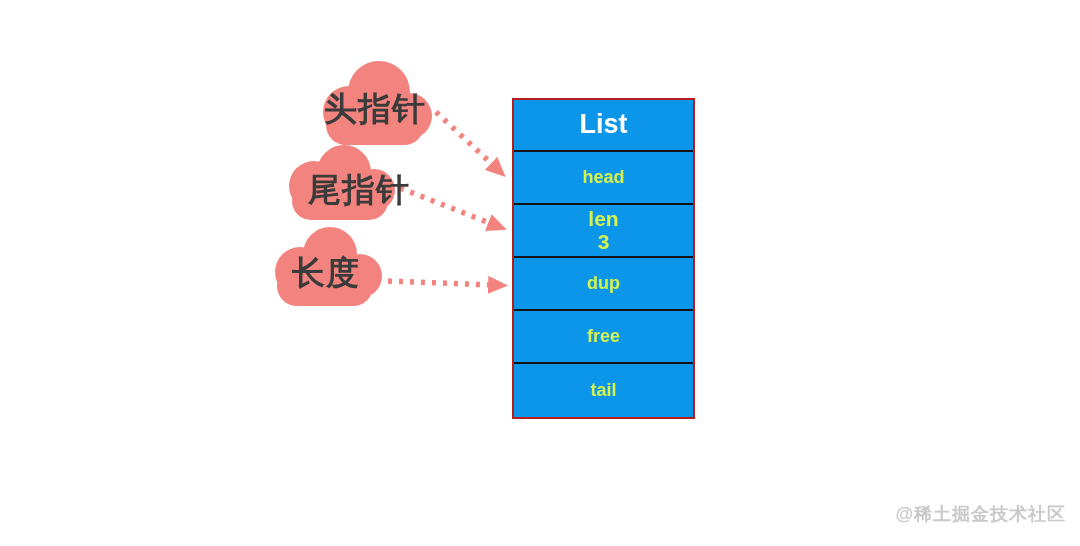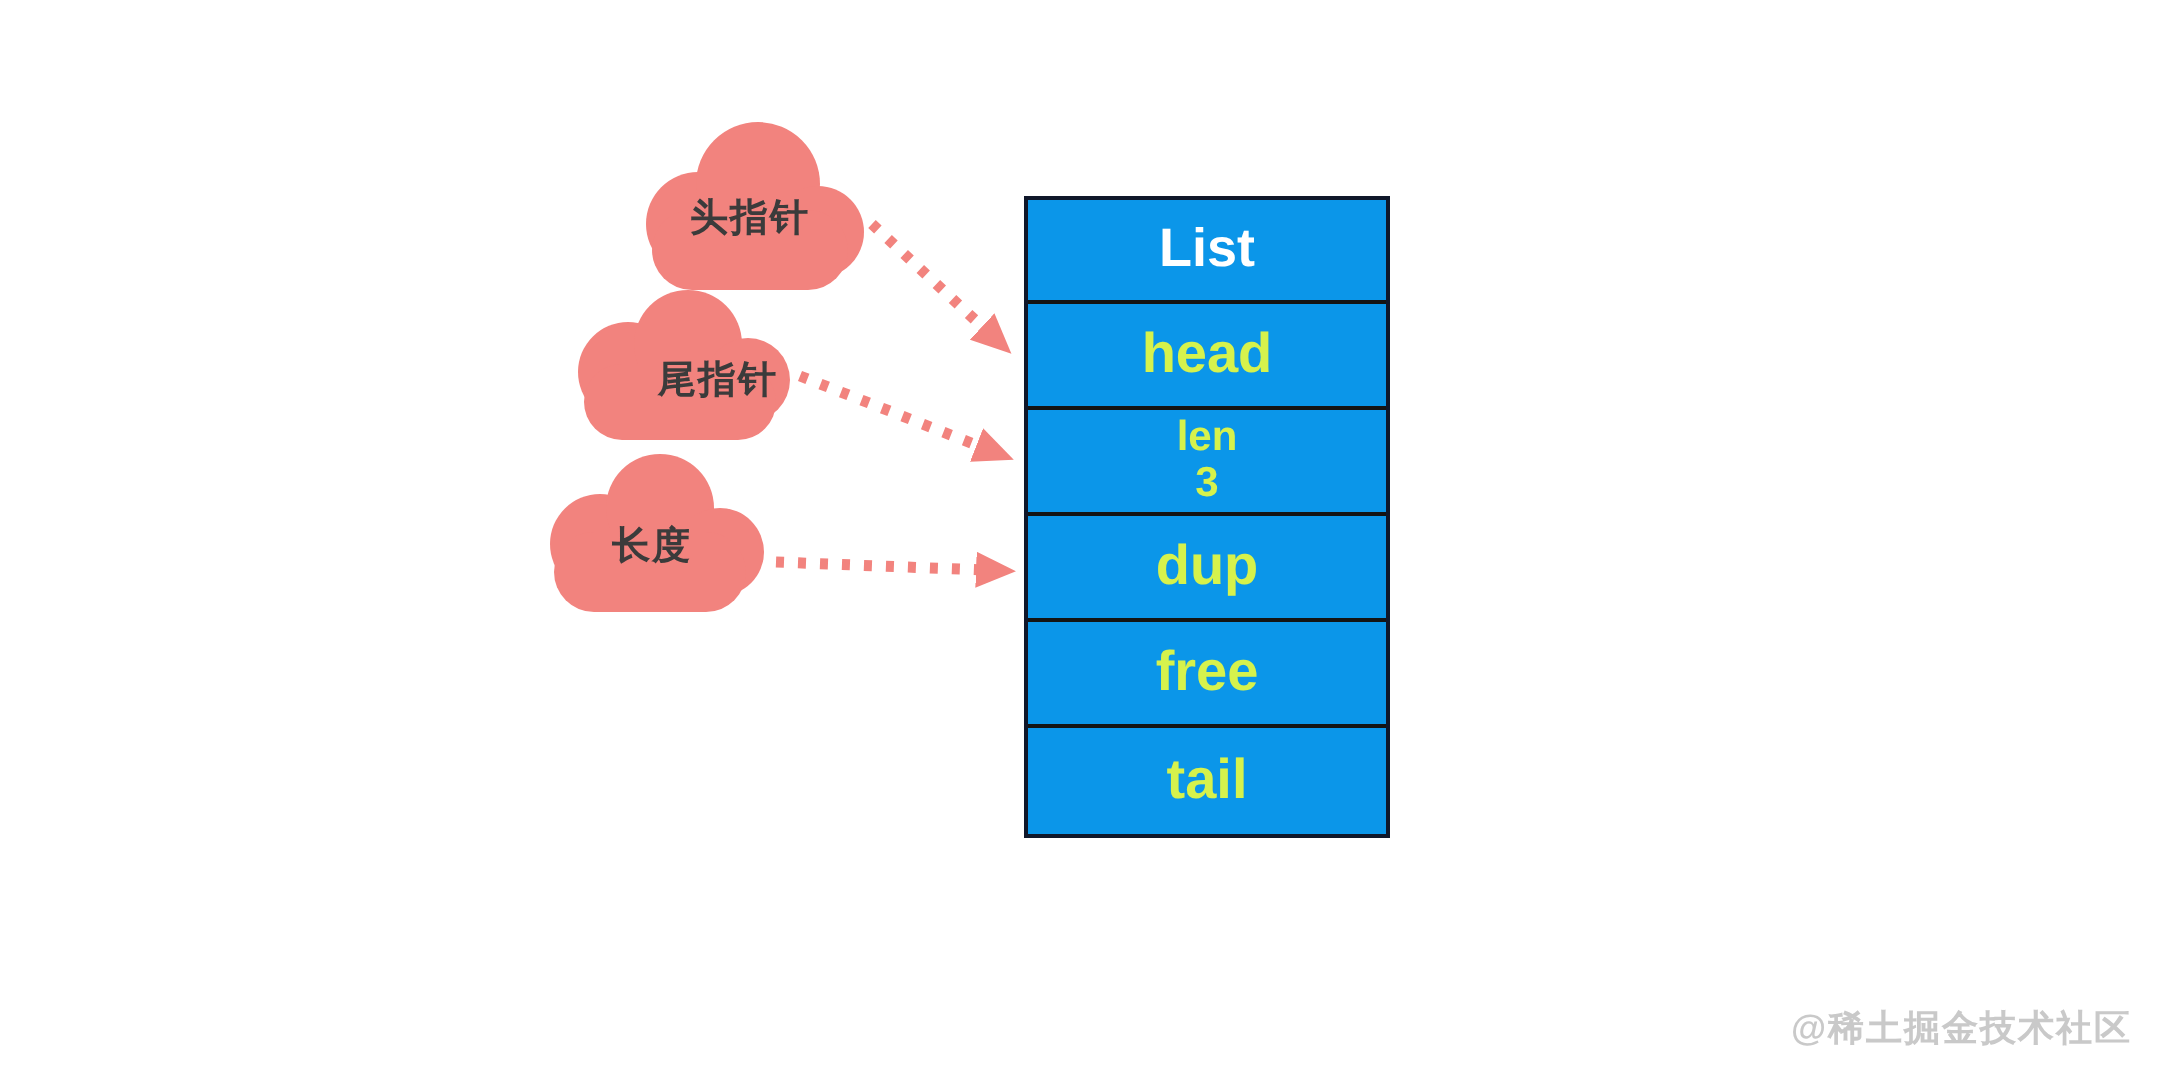--- a/index.html
+++ b/index.html
@@ -16,46 +16,46 @@
     font-family: "Liberation Sans", "DejaVu Sans", sans-serif;
   }
   .art {
     position: absolute;
     left: 0;
     top: 0;
   }
   .cloud-label {
     position: absolute;
     transform: translate(-50%, -50%);
-    font-size: 19px;
+    font-size: 33px;
     font-weight: 700;
     color: #3b3b3b;
     letter-spacing: 1px;
     white-space: nowrap;
   }
   .struct-table {
     position: absolute;
     left: 512px;
     top: 98px;
     width: 183px;
     box-sizing: border-box;
     background: #0b96e9;
-    border: 2px solid #0f172a;
+    border: 2px solid #b91c1c;
   }
   .row {
     height: 53px;
     box-sizing: border-box;
     border-bottom: 2px solid #141414;
     display: flex;
     flex-direction: column;
     align-items: center;
     justify-content: center;
     color: #d6f24c;
     font-weight: 700;
-    font-size: 28px;
+    font-size: 18px;
     line-height: 1.1;
   }
   .row:last-child {
     border-bottom: none;
   }
   .row.header {
     height: 52px;
     color: #ffffff;
     font-size: 27px;
   }

